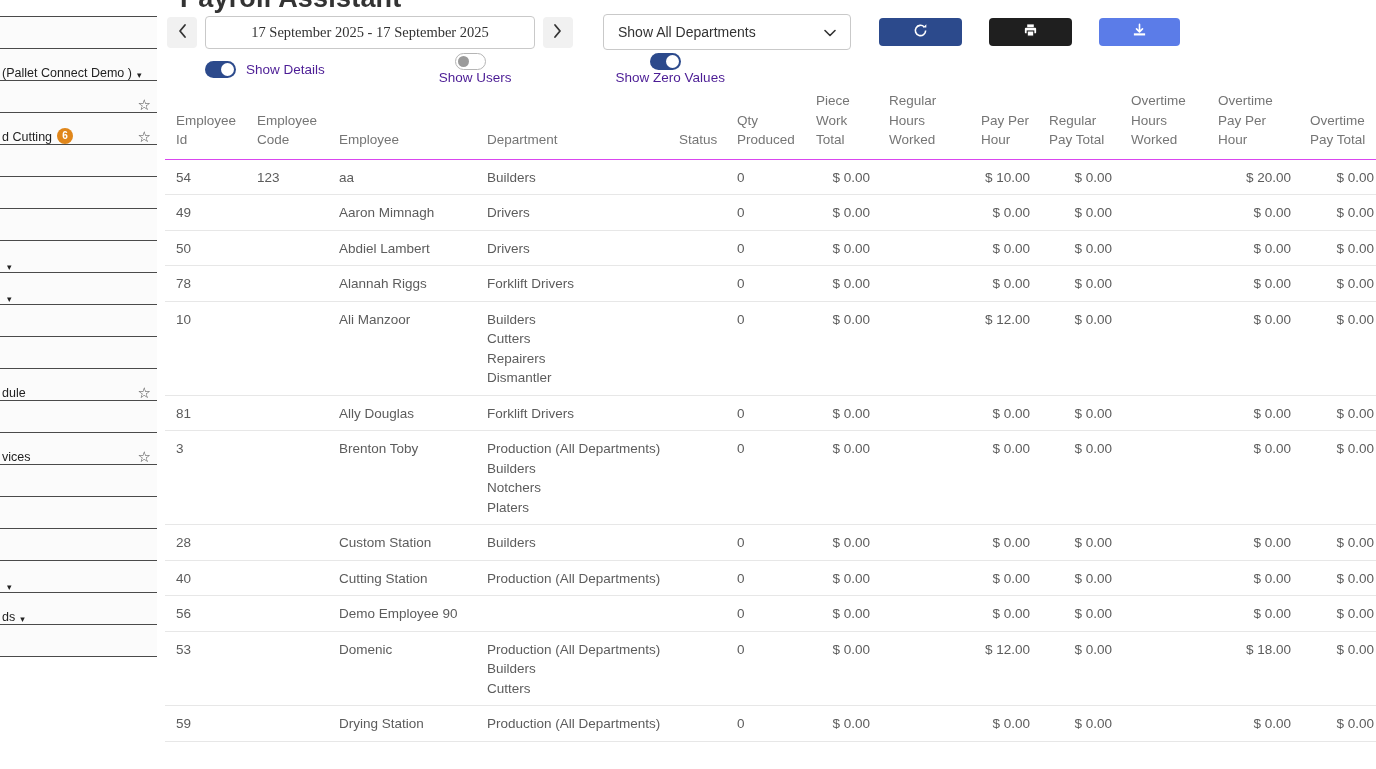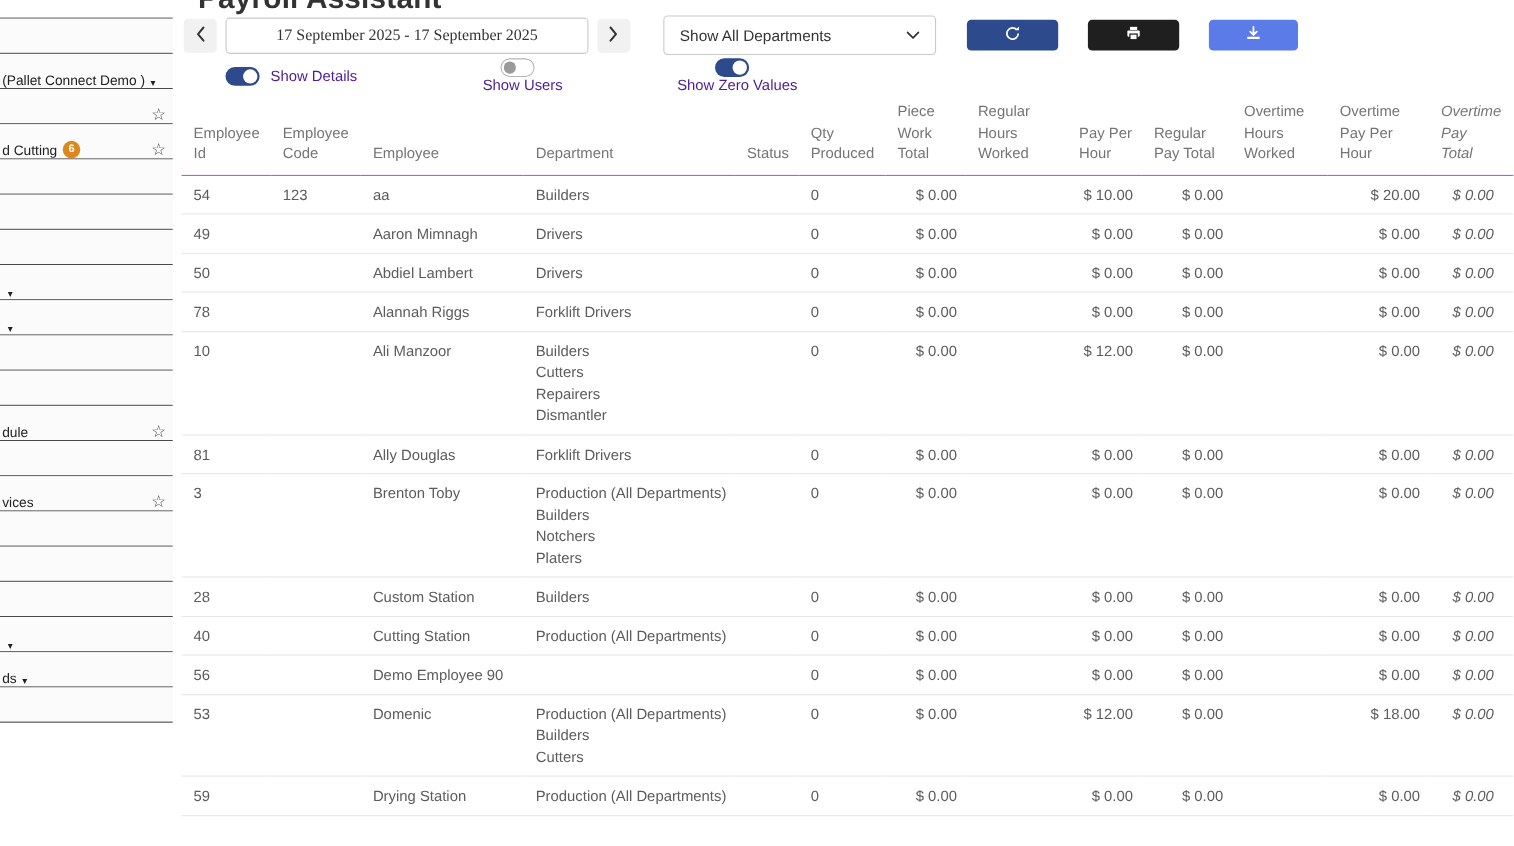--- a/index.html
+++ b/index.html
@@ -57,21 +57,21 @@
   .toggle-label { margin-left:10px; font-size:13.5px; color:#4c1d95;text-align:center; }
 
   
   table.grid { border-collapse:collapse; table-layout:fixed; width:1211px; margin-top:8px; }
   .grid th { font-weight:400; font-size:13.5px; color:#757575; text-align:left;
     vertical-align:bottom; padding:4px 4px 9px 11px; line-height:19.5px;
     border-bottom:1px solid #d946ef; }
   .grid td { font-size:13.5px; color:#5c5c5c; vertical-align:top;
     padding:8px 4px 7px 11px; line-height:19.5px; border-bottom:1px solid #e7e7e7; }
   .grid td.money { text-align:right; padding-right:8px; padding-left:0; }
-  .grid td.last, .grid th.last { padding-right:18px;font-style:italic; }
+  .grid td.last, .grid th.last { padding-right:2px; }
   .dept-line { line-height:19.5px; }
 </style>
 </head>
 <body>
 
 <aside class="sidebar" id="sidebar">
     <div class="side-row">
       <span class="spacer"></span>
     </div>
     <div class="side-row">

